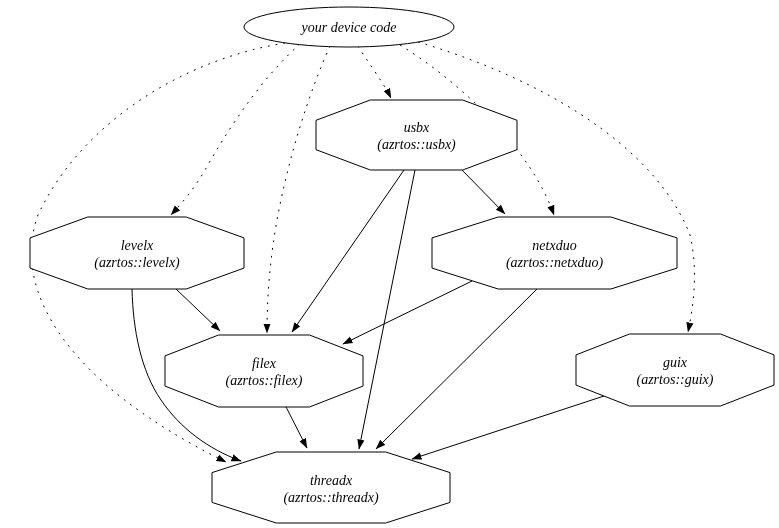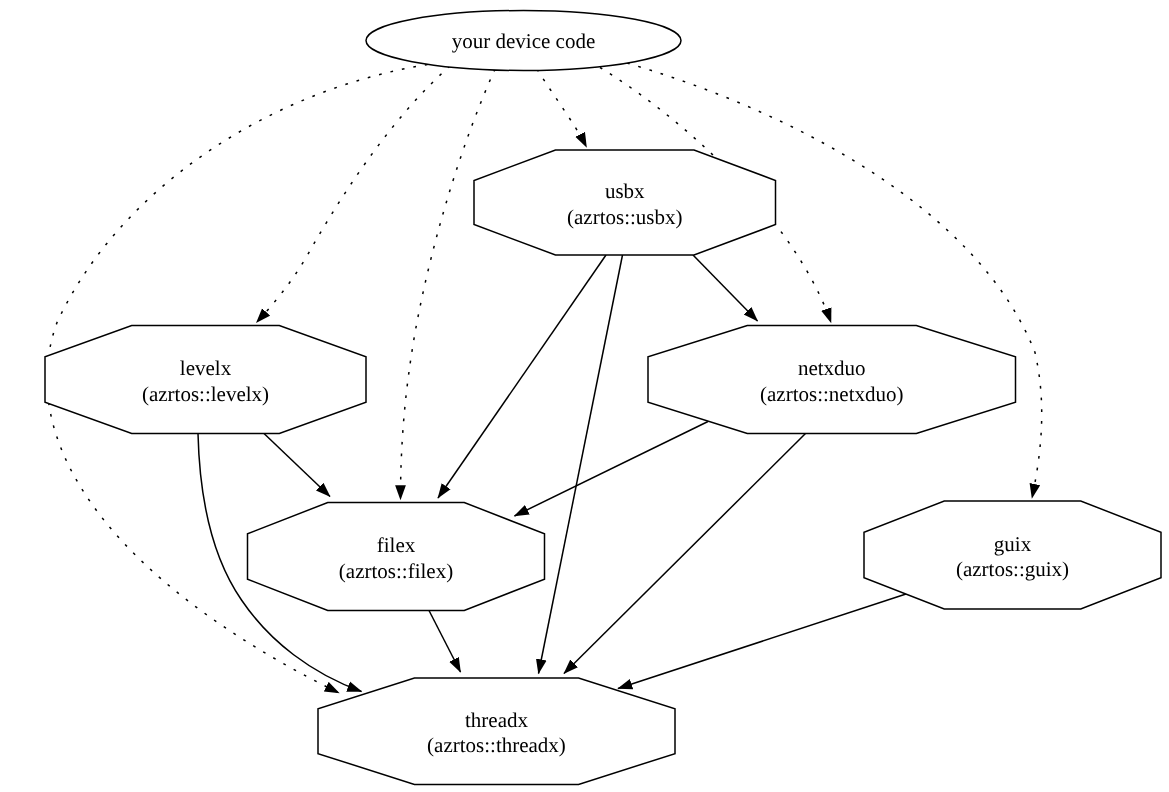--- a/index.html
+++ b/index.html
@@ -7,20 +7,21 @@
     padding: 0;
     background: #ffffff;
   }
   .diagram-canvas {
     position: relative;
     width: 779px;
     height: 528px;
     background: #ffffff;
     overflow: hidden;
     font-family: "Liberation Serif", serif;
+    font-style: italic;
   }
   svg text {
     font-family: "Liberation Serif", serif;
     font-size: 14px;
     fill: #000000;
     text-anchor: middle;
   }
   svg .node-shape {
     fill: #ffffff;
     stroke: #000000;

